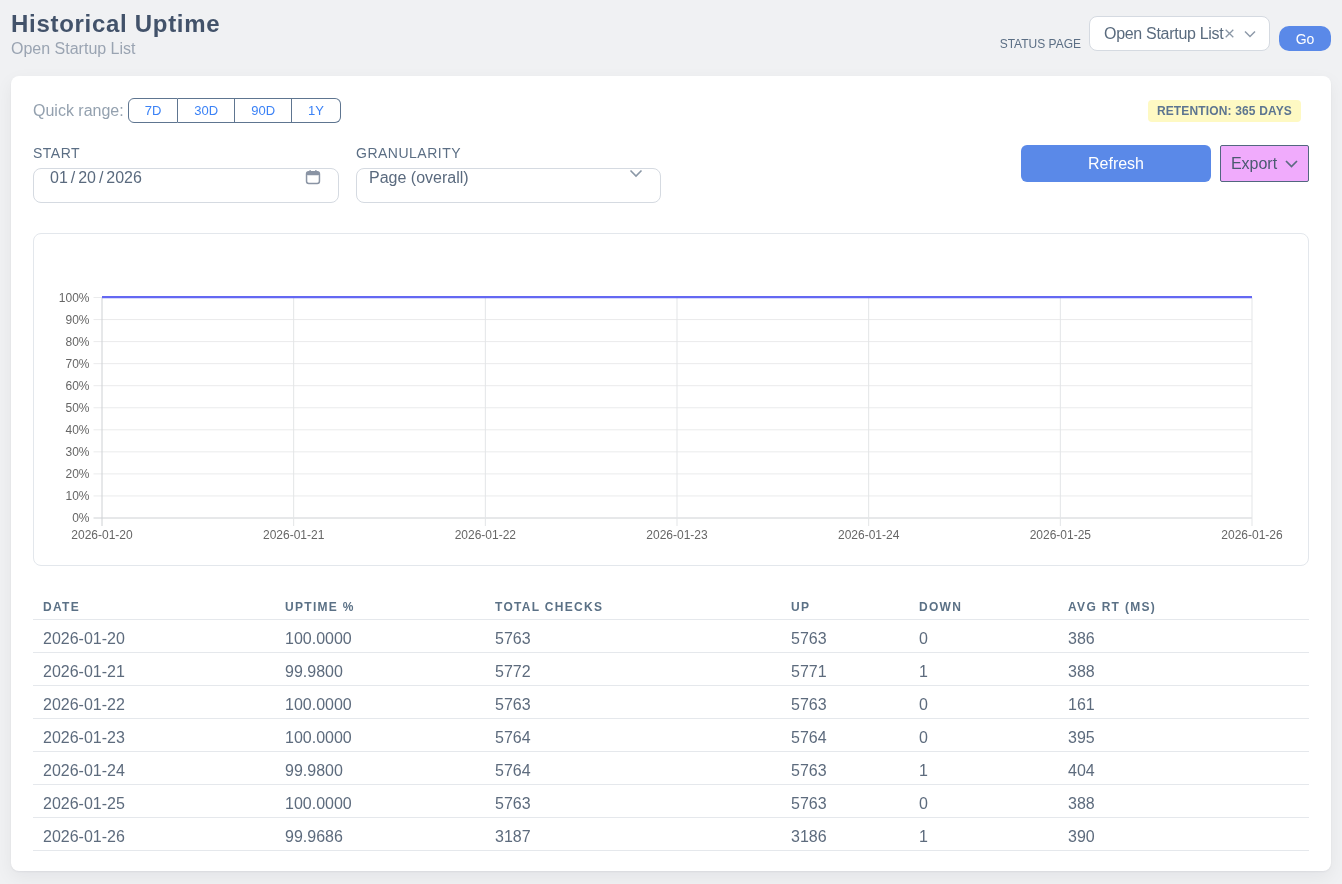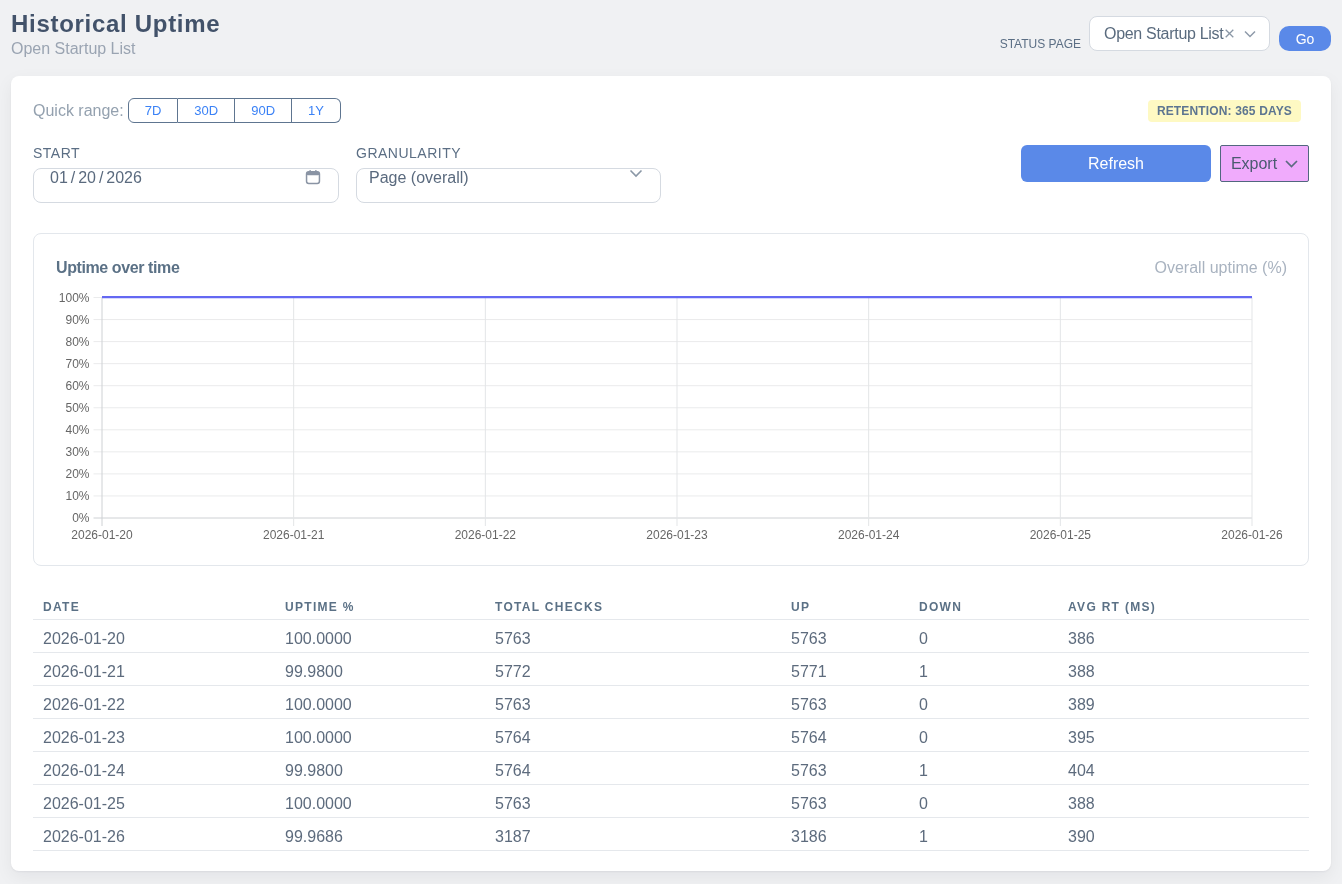--- a/index.html
+++ b/index.html
@@ -150,24 +150,20 @@
         <button class="refresh">Refresh</button>
         <button class="export">
             <span>Export</span>
           <svg width="13" height="8" viewBox="0 0 13 8">
               <path d="M1 1 L6.5 6.5 L12 1" fill="none" stroke="#5b6b80" stroke-width="1.7"></path>
             </svg>
         </button>
       </div>
     </div>
     <div class="chartcard">
-      <div class="chead">
-          <span class="ctitle">Uptime over time</span>
-          <span class="clegend">Overall uptime (%)</span>
-        </div>
       <svg class="chartsvg" width="1274" height="333" viewBox="0 0 1274 333">
 <line x1="59.5" y1="63.50" x2="1218" y2="63.50" stroke="#eaebec" stroke-width="1"></line>
 <line x1="59.5" y1="85.55" x2="1218" y2="85.55" stroke="#eaebec" stroke-width="1"></line>
 <line x1="59.5" y1="107.60" x2="1218" y2="107.60" stroke="#eaebec" stroke-width="1"></line>
 <line x1="59.5" y1="129.65" x2="1218" y2="129.65" stroke="#eaebec" stroke-width="1"></line>
 <line x1="59.5" y1="151.70" x2="1218" y2="151.70" stroke="#eaebec" stroke-width="1"></line>
 <line x1="59.5" y1="173.75" x2="1218" y2="173.75" stroke="#eaebec" stroke-width="1"></line>
 <line x1="59.5" y1="195.80" x2="1218" y2="195.80" stroke="#eaebec" stroke-width="1"></line>
 <line x1="59.5" y1="217.85" x2="1218" y2="217.85" stroke="#eaebec" stroke-width="1"></line>
 <line x1="59.5" y1="239.90" x2="1218" y2="239.90" stroke="#eaebec" stroke-width="1"></line>
@@ -236,21 +232,21 @@
             <td>5771</td>
             <td>1</td>
             <td>388</td>
           </tr>
         <tr>
             <td>2026-01-22</td>
             <td>100.0000</td>
             <td>5763</td>
             <td>5763</td>
             <td>0</td>
-            <td>389</td>
+            <td>161</td>
           </tr>
         <tr>
             <td>2026-01-23</td>
             <td>100.0000</td>
             <td>5764</td>
             <td>5764</td>
             <td>0</td>
             <td>395</td>
           </tr>
         <tr>

